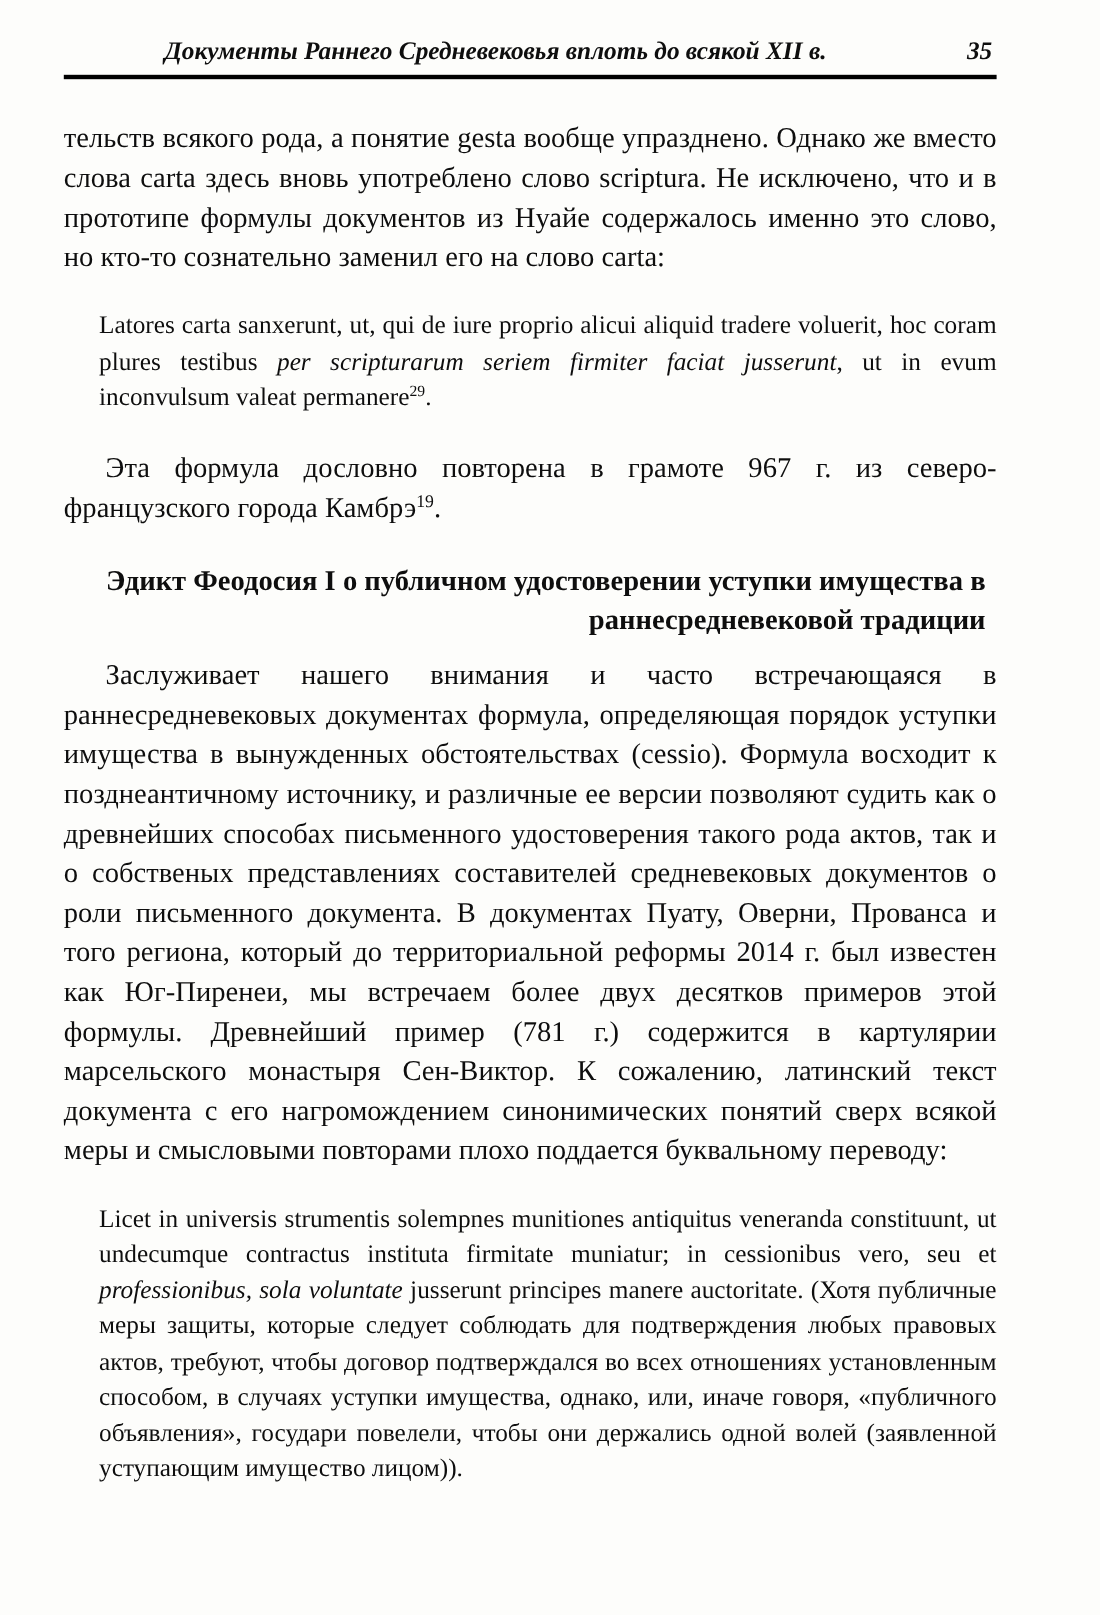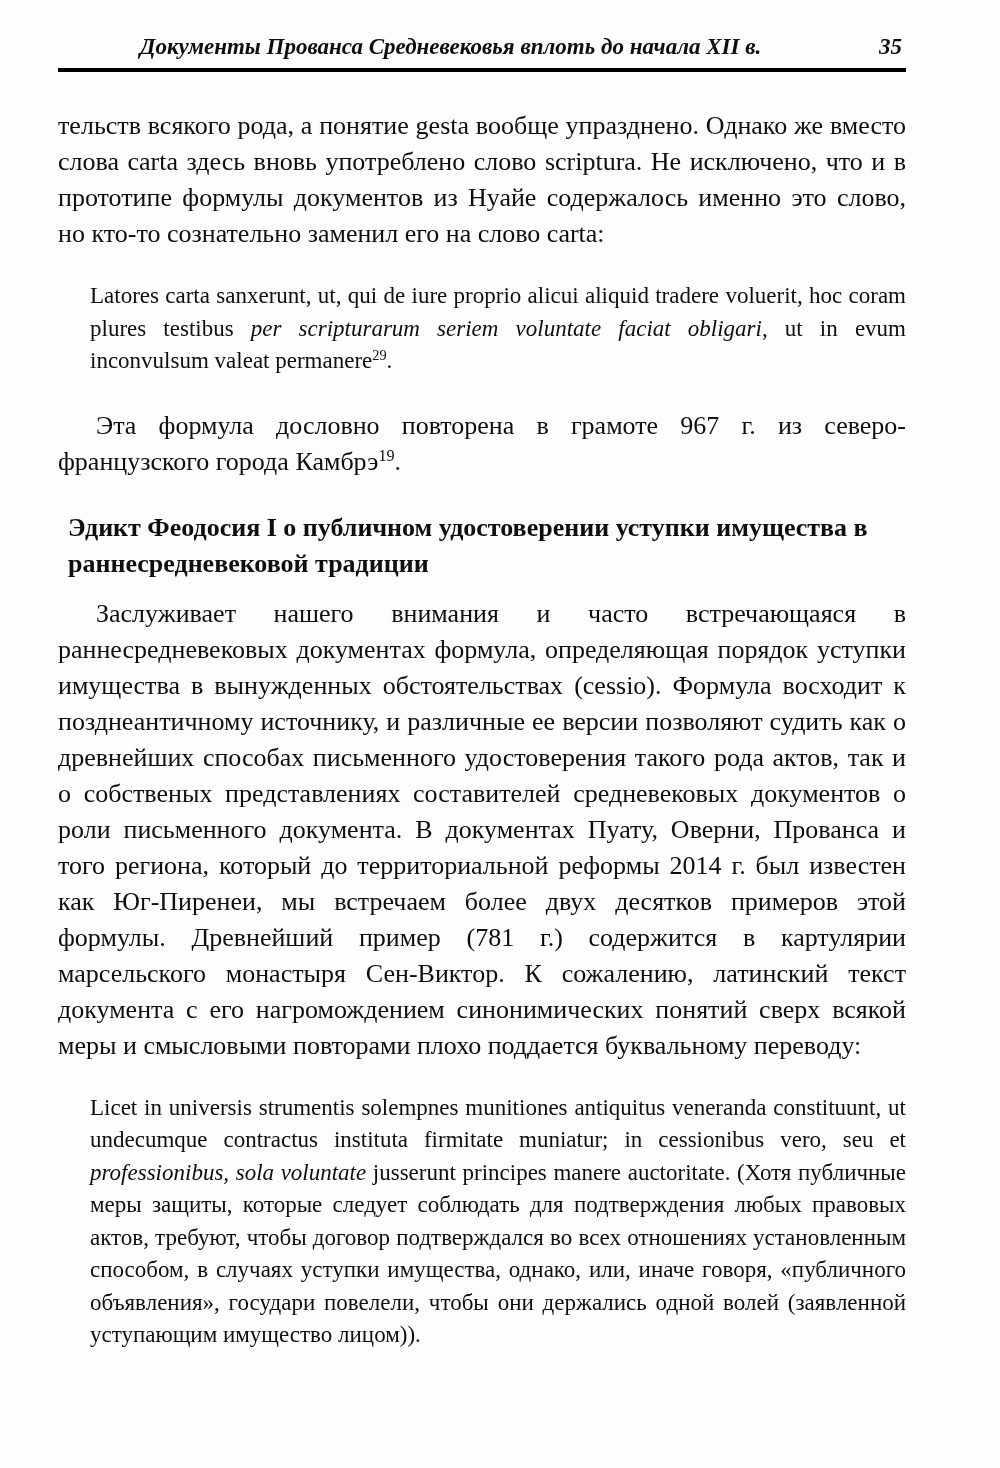--- a/index.html
+++ b/index.html
@@ -60,49 +60,49 @@
     font-size: 23px;
     line-height: 32.5px;
     text-align: justify;
     margin: 28px 0 30px 32px;
     padding: 0;
   }
   h2.section-heading {
     font-size: 26px;
     line-height: 36px;
     font-weight: bold;
-    text-align: left;
+    text-align: right;
     margin: 30px 10px 14px 10px;
   }
   .it { font-style: italic; }
   sup {
     font-size: 62%;
     line-height: 0;
     vertical-align: baseline;
     position: relative;
     top: -0.55em;
   }
 </style>
 </head>
 <body>
 
 <div class="page">
 
   <div class="running-header">
-    <span class="rh-title">Документы Прованса Средневековья вплоть до начала XII в.</span>
+    <span class="rh-title">Документы Раннего Средневековья вплоть до всякой XII в.</span>
     <span class="rh-page">35</span>
   </div>
 
   <hr class="header-rule">
 
   <div class="body-text">
 
     <p class="para no-indent"><span>тельств всякого рода, а понятие gesta вообще упразднено. Однако же вместо слова carta здесь вновь употреблено слово scriptura. Не исключено, что и в прототипе формулы документов из Нуайе содержалось именно это слово, но кто-то сознательно заменил его на слово carta:</span></p>
 
-    <blockquote class="quote"><span>Latores carta sanxerunt, ut, qui de iure proprio alicui aliquid tradere voluerit, hoc coram plures testibus </span><span class="it">per scripturarum seriem voluntate faciat obligari</span><span>, ut in evum inconvulsum valeat permanere</span><sup>29</sup><span>.</span></blockquote>
+    <blockquote class="quote"><span>Latores carta sanxerunt, ut, qui de iure proprio alicui aliquid tradere voluerit, hoc coram plures testibus </span><span class="it">per scripturarum seriem firmiter faciat jusserunt</span><span>, ut in evum inconvulsum valeat permanere</span><sup>29</sup><span>.</span></blockquote>
 
     <p class="para indent"><span>Эта формула дословно повторена в грамоте 967 г. из северо-французского города Камбрэ</span><sup>19</sup><span>.</span></p>
 
     <h2 class="section-heading">Эдикт Феодосия I о публичном удостоверении уступки имущества в раннесредневековой традиции</h2>
 
     <p class="para indent"><span>Заслуживает нашего внимания и часто встречающаяся в раннесредневековых документах формула, определяющая порядок уступки имущества в вынужденных обстоятельствах (cessio). Формула восходит к позднеантичному источнику, и различные ее версии позволяют судить как о древнейших способах письменного удостоверения такого рода актов, так и о собственых представлениях составителей средневековых документов о роли письменного документа. В документах Пуату, Оверни, Прованса и того региона, который до территориальной реформы 2014 г. был известен как Юг-Пиренеи, мы встречаем более двух десятков примеров этой формулы. Древнейший пример (781 г.) содержится в картулярии марсельского монастыря Сен-Виктор. К сожалению, латинский текст документа с его нагромождением синонимических понятий сверх всякой меры и смысловыми повторами плохо поддается буквальному переводу:</span></p>
 
     <blockquote class="quote"><span>Licet in universis strumentis solempnes munitiones antiquitus veneranda constituunt, ut undecumque contractus instituta firmitate muniatur; in cessionibus vero, seu et </span><span class="it">professionibus, sola voluntate</span><span> jusserunt principes manere auctoritate. (Хотя публичные меры защиты, которые следует соблюдать для подтверждения любых правовых актов, требуют, чтобы договор подтверждался во всех отношениях установленным способом, в случаях уступки имущества, однако, или, иначе говоря, «публичного объявления», государи повелели, чтобы они держались одной волей (заявленной уступающим имущество лицом)).</span></blockquote>
 
   </div>

